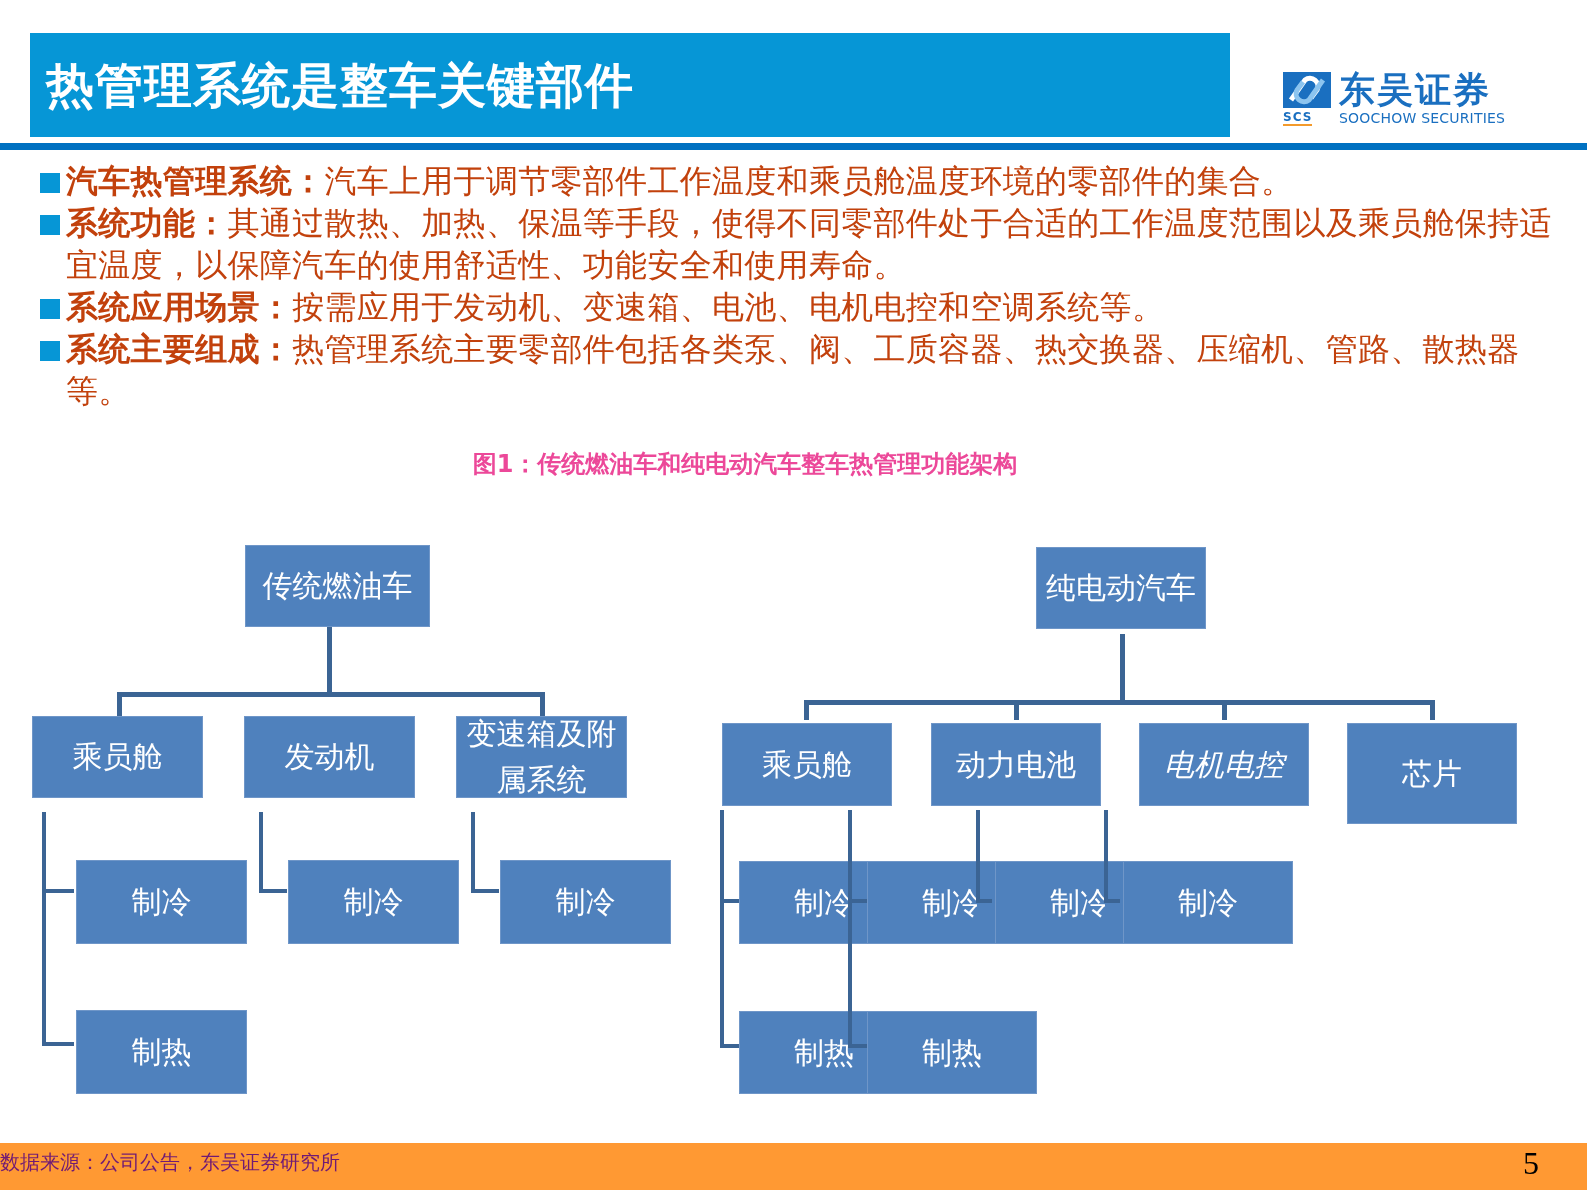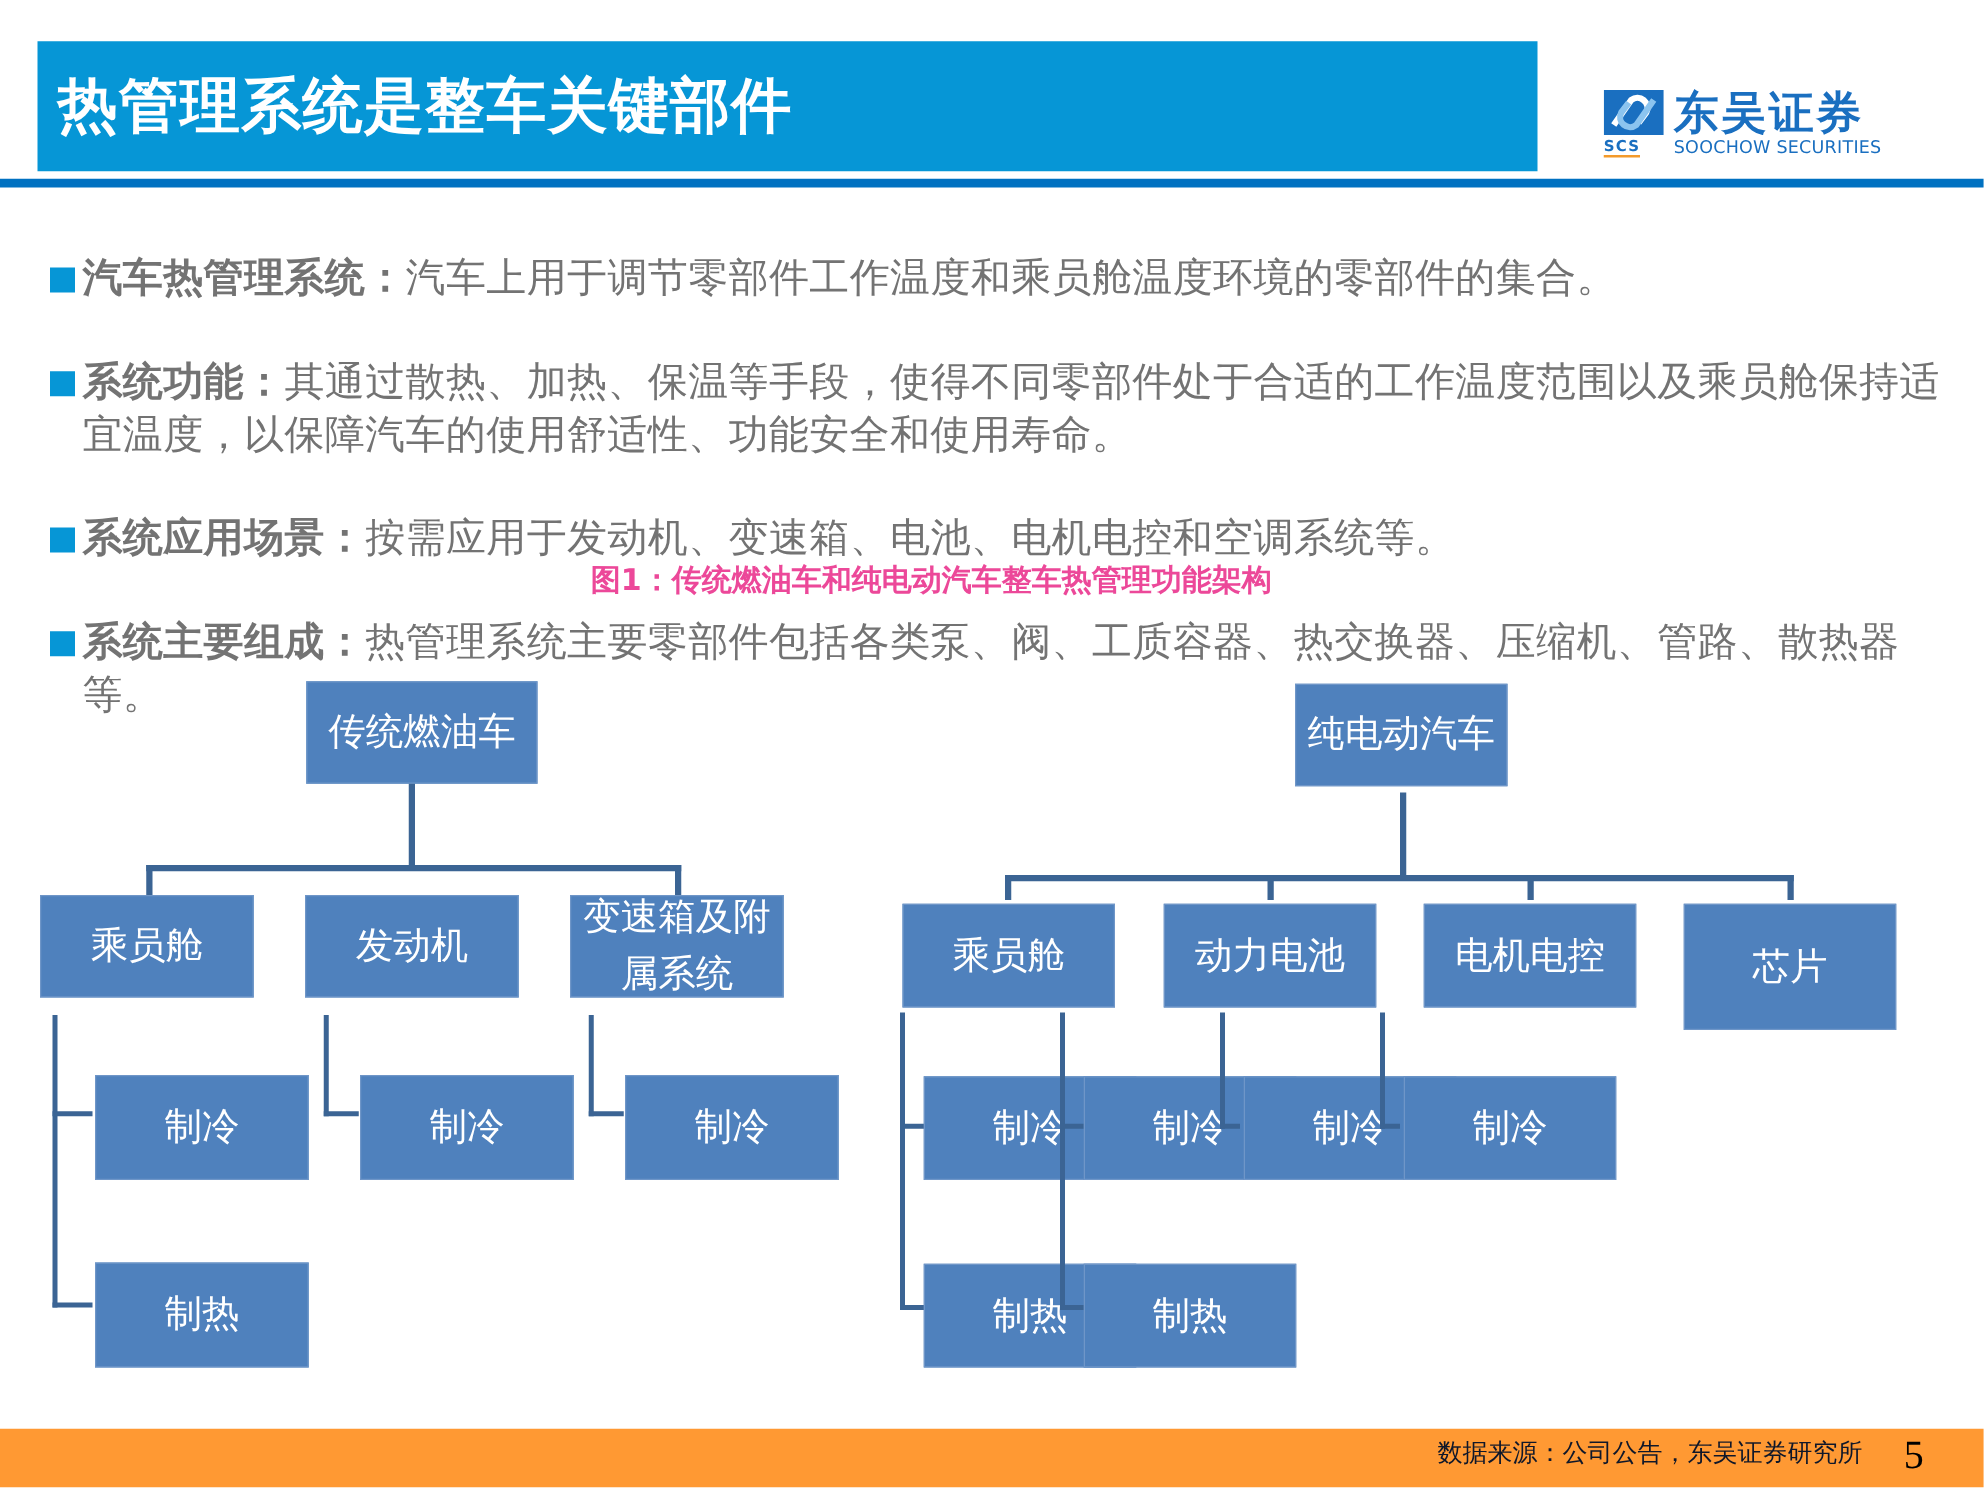--- a/index.html
+++ b/index.html
@@ -31,23 +31,22 @@
     position: absolute; left: 56px; top: 40px; color: #1a6fc0;
     font-size: 14px; white-space: nowrap; letter-spacing: 0.2px;
   }
   .logo-scs {
     position: absolute; left: 0; top: 40px; color: #1a6fc0; font-size: 12px;
     font-weight: bold; letter-spacing: 1px; border-bottom: 2px solid #f39a2b; line-height: 14px;
   }
 
   .bullets { position: absolute; left: 40px; top: 160px; width: 1530px; }
   .bullet {
-    position: relative; padding-left: 26px; font-size: 32px; line-height: 42px; color: #737373;
+    position: relative; padding-left: 26px; font-size: 32px; line-height: 42px; color: #c2410c;
     letter-spacing: 0.3px;
-    margin-top: 41px;
   }
   .bullet .sq {
     position: absolute; left: 0; top: 13px; width: 20px; height: 20px; background: #0696d6;
   }
   .bullet b { font-weight: bold; }
 
   .caption {
     position: absolute; left: 0; width: 1490px; top: 448px; text-align: center;
     font-size: 24px; font-weight: bold; color: #ec4899;
   }
@@ -56,22 +55,22 @@
     position: absolute; background: #4f81bd; color: #ffffff;
     display: flex; align-items: center; justify-content: center; text-align: center;
     font-size: 30px; line-height: 46px; border: 1px solid #6f96c8; box-sizing: border-box;
   }
   .line { position: absolute; background: #3b6494; }
 
   .footer {
     position: absolute; left: 0; top: 1143px; width: 1587px; height: 47px; background: #ff9933;
   }
   .footer-src {
-    position: absolute; left: 0; width: 1490px; top: 6px; text-align: right;
-    font-size: 20px; color: #0f172a;
+    position: absolute; left: 0; width: 1490px; top: 6px; text-align: left;
+    font-size: 20px; color: #701a75;
   }
   .page-num {
     position: absolute; right: 48px; top: 2px; font-size: 32px;
     font-family: "Liberation Serif", serif; color: #000;
   }
 </style>
 </head>
 <body>
 
 <div class="title-bar">
@@ -140,21 +139,21 @@
   <div class="node" style="left:1036px;top:547px;width:170px;height:82px;">纯电动汽车</div>
   <div class="line" style="left:1120px;top:634px;width:5px;height:66px;"></div>
   <div class="line" style="left:804px;top:700px;width:631px;height:5px;"></div>
   <div class="line" style="left:804px;top:700px;width:5px;height:20px;"></div>
   <div class="line" style="left:1014px;top:700px;width:5px;height:20px;"></div>
   <div class="line" style="left:1222px;top:700px;width:5px;height:20px;"></div>
   <div class="line" style="left:1430px;top:700px;width:5px;height:20px;"></div>
 
   <div class="node" style="left:722px;top:723px;width:170px;height:83px;">乘员舱</div>
   <div class="node" style="left:931px;top:723px;width:170px;height:83px;">动力电池</div>
-  <div class="node" style="left:1139px;top:723px;width:170px;height:83px;">电机电控</div>
+  <div class="node" style="left:1139px;top:723px;width:170px;height:83px;font-style:italic;">电机电控</div>
   <div class="node" style="left:1347px;top:723px;width:170px;height:101px;">芯片</div>
 
   <div class="line" style="left:720px;top:810px;width:4px;height:238px;"></div>
   <div class="line" style="left:720px;top:899px;width:30px;height:4px;"></div>
   <div class="line" style="left:720px;top:1044px;width:30px;height:4px;"></div>
   <div class="node" style="left:739px;top:861px;width:170px;height:83px;">制冷</div>
   <div class="node" style="left:739px;top:1011px;width:170px;height:83px;">制热</div>
 
   <div class="line" style="left:848px;top:810px;width:4px;height:238px;"></div>
   <div class="line" style="left:848px;top:899px;width:30px;height:4px;"></div>

